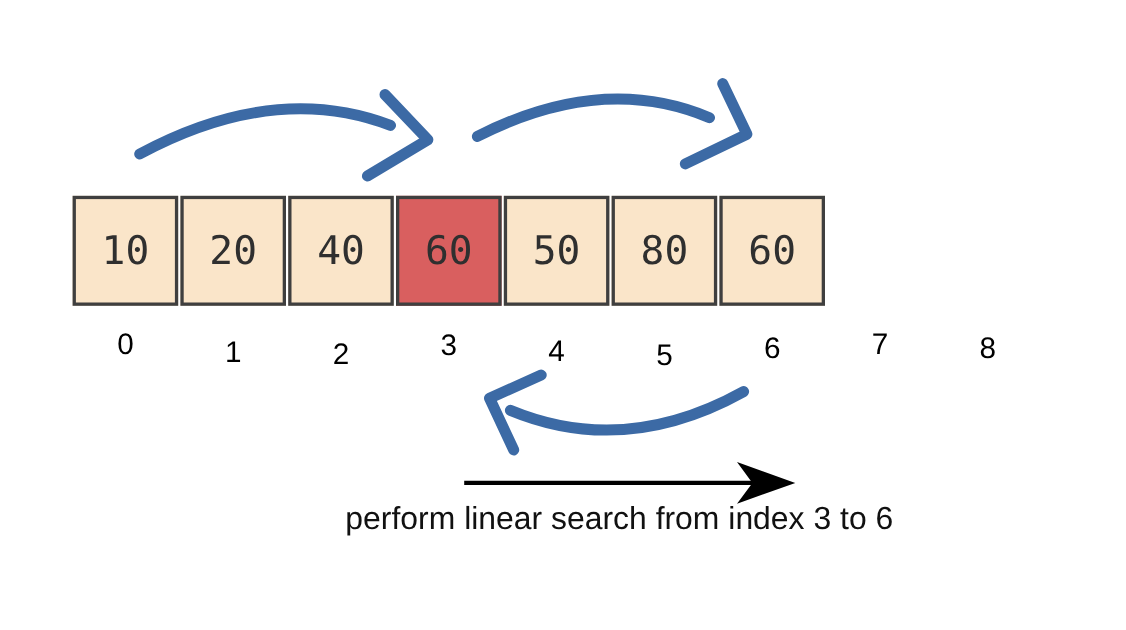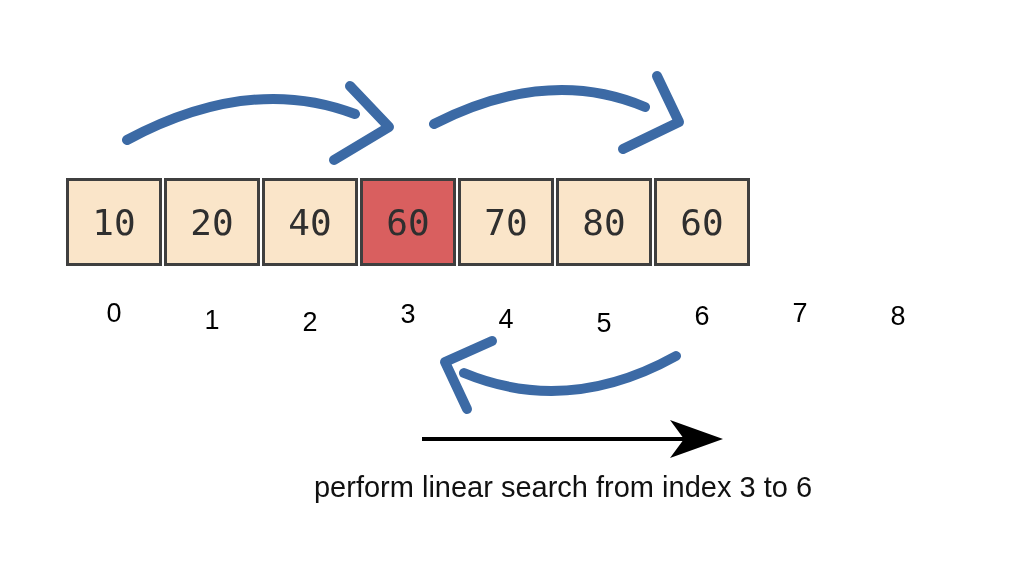--- a/index.html
+++ b/index.html
@@ -43,21 +43,21 @@
   .black-fill { fill: var(--arrow-black); stroke: none; }
   .array-row {
     position: absolute;
     left: 66px;
     top: 178px;
     display: flex;
     gap: 2px;
   }
   .cell {
     width: 96px;
-    height: 88px;
+    height: 100px;
     border: 3px solid var(--cell-border);
     background: var(--cell-fill);
     display: flex;
     align-items: center;
     justify-content: center;
     font-family: "DejaVu Sans Mono", monospace;
     font-size: 36px;
     color: var(--cell-text);
   }
   .cell.highlight { background: var(--highlight-fill); }
@@ -80,21 +80,21 @@
   .idx:nth-child(3) { transform: translateY(9px); }
   .idx:nth-child(4) { transform: translateY(1px); }
   .idx:nth-child(5) { transform: translateY(6px); }
   .idx:nth-child(6) { transform: translateY(10px); }
   .idx:nth-child(7) { transform: translateY(3px); }
   .idx:nth-child(8) { transform: translateY(0px); }
   .idx:nth-child(9) { transform: translateY(3px); }
   .caption {
     position: absolute;
     left: 563px;
-    top: 471px;
+    top: 456px;
     transform: translateX(-50%);
     white-space: nowrap;
     font-size: 29px;
     color: var(--caption-text);
   }
 </style>
 </head>
 <body>
 
 <div class="stage">
@@ -129,21 +129,21 @@
     <div class="cell">
         <span>20</span>
       </div>
     <div class="cell">
         <span>40</span>
       </div>
     <div class="cell highlight">
         <span>60</span>
       </div>
     <div class="cell">
-        <span>70</span>
+        <span>50</span>
       </div>
     <div class="cell">
         <span>80</span>
       </div>
     <div class="cell">
         <span>60</span>
       </div>
   </div>
 
   <div class="index-row">

